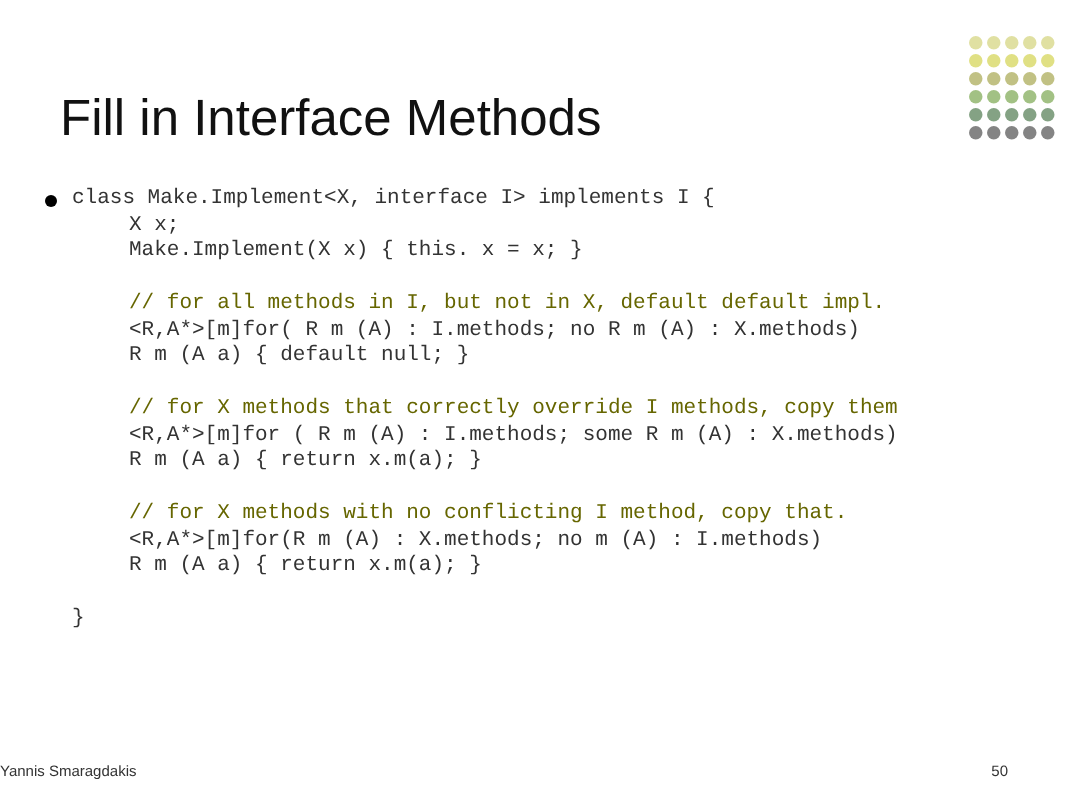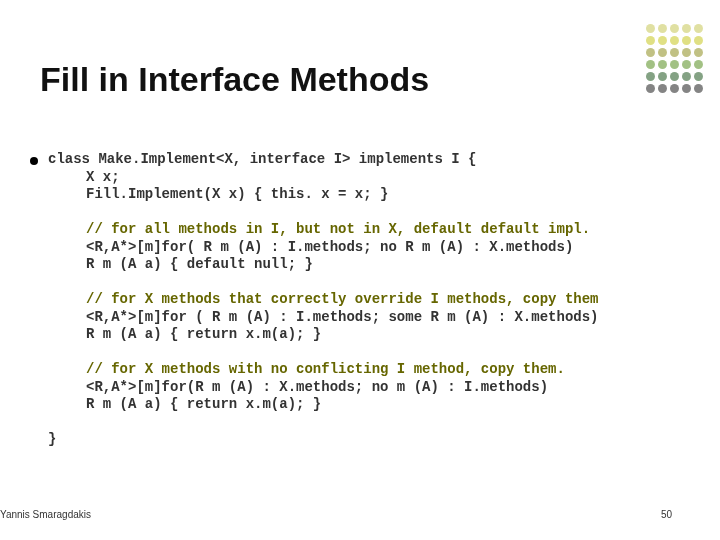--- a/index.html
+++ b/index.html
@@ -21,26 +21,26 @@
     grid-template-rows: repeat(6, 10px);
     gap: 2px;
     opacity: 0.6;
   }
   .dot { width: 9px; height: 9px; border-radius: 50%; }
   .title {
     position: absolute;
     top: 60px; left: 40px;
     font-family: Arial, sans-serif;
     font-size: 34px;
-    font-weight: bold;
+    font-weight: normal;
     color: #111;
   }
   .body {
     position: absolute;
-    top: 151px; left: 30px; right: 30px; font-weight: bold;
+    top: 124px; left: 30px; right: 30px;
   }
   .bullet-row { display: flex; align-items: flex-start; gap: 10px; }
   .bullet { width: 8px; height: 8px; border-radius: 50%; background: #000; margin-top: 6px; flex-shrink: 0; }
   .code {
     font-family: "Courier New", monospace;
     font-size: 14px;
     line-height: 1.25;
     white-space: pre;
     color: #333;
   }
@@ -96,31 +96,31 @@
     <div class="dot" style="background: rgb(51, 51, 51);"></div>
   </div>
 
 <h1 class="title">Fill in Interface Methods</h1>
 
 <div class="body">
   <div class="bullet-row">
     <div class="bullet"></div>
     <div class="code"><span>class Make.Implement&lt;X, interface I&gt; implements I {</span>
 <span class="indent"><span>X x;</span>
-<span>Fill.Implement(X x) { this. x = x; }</span>
+<span>Make.Implement(X x) { this. x = x; }</span>
 
 <span class="cmt">// for all methods in I, but not in X, default default impl.</span>
 <span>&lt;R,A*&gt;[m]for( R m (A) : I.methods; no R m (A) : X.methods)</span>
 <span>R m (A a) { default null; }</span>
 
 <span class="cmt">// for X methods that correctly override I methods, copy them</span>
 <span>&lt;R,A*&gt;[m]for ( R m (A) : I.methods; some R m (A) : X.methods)</span>
 <span>R m (A a) { return x.m(a); }</span>
 
-<span class="cmt">// for X methods with no conflicting I method, copy them.</span>
+<span class="cmt">// for X methods with no conflicting I method, copy that.</span>
 <span>&lt;R,A*&gt;[m]for(R m (A) : X.methods; no m (A) : I.methods)</span>
 <span>R m (A a) { return x.m(a); }</span></span>
 <span>}</span></div>
   </div>
 </div>
 
 <div class="footer-author">Yannis Smaragdakis</div>
 <div class="footer-num">50</div>
 
 </body></html>

